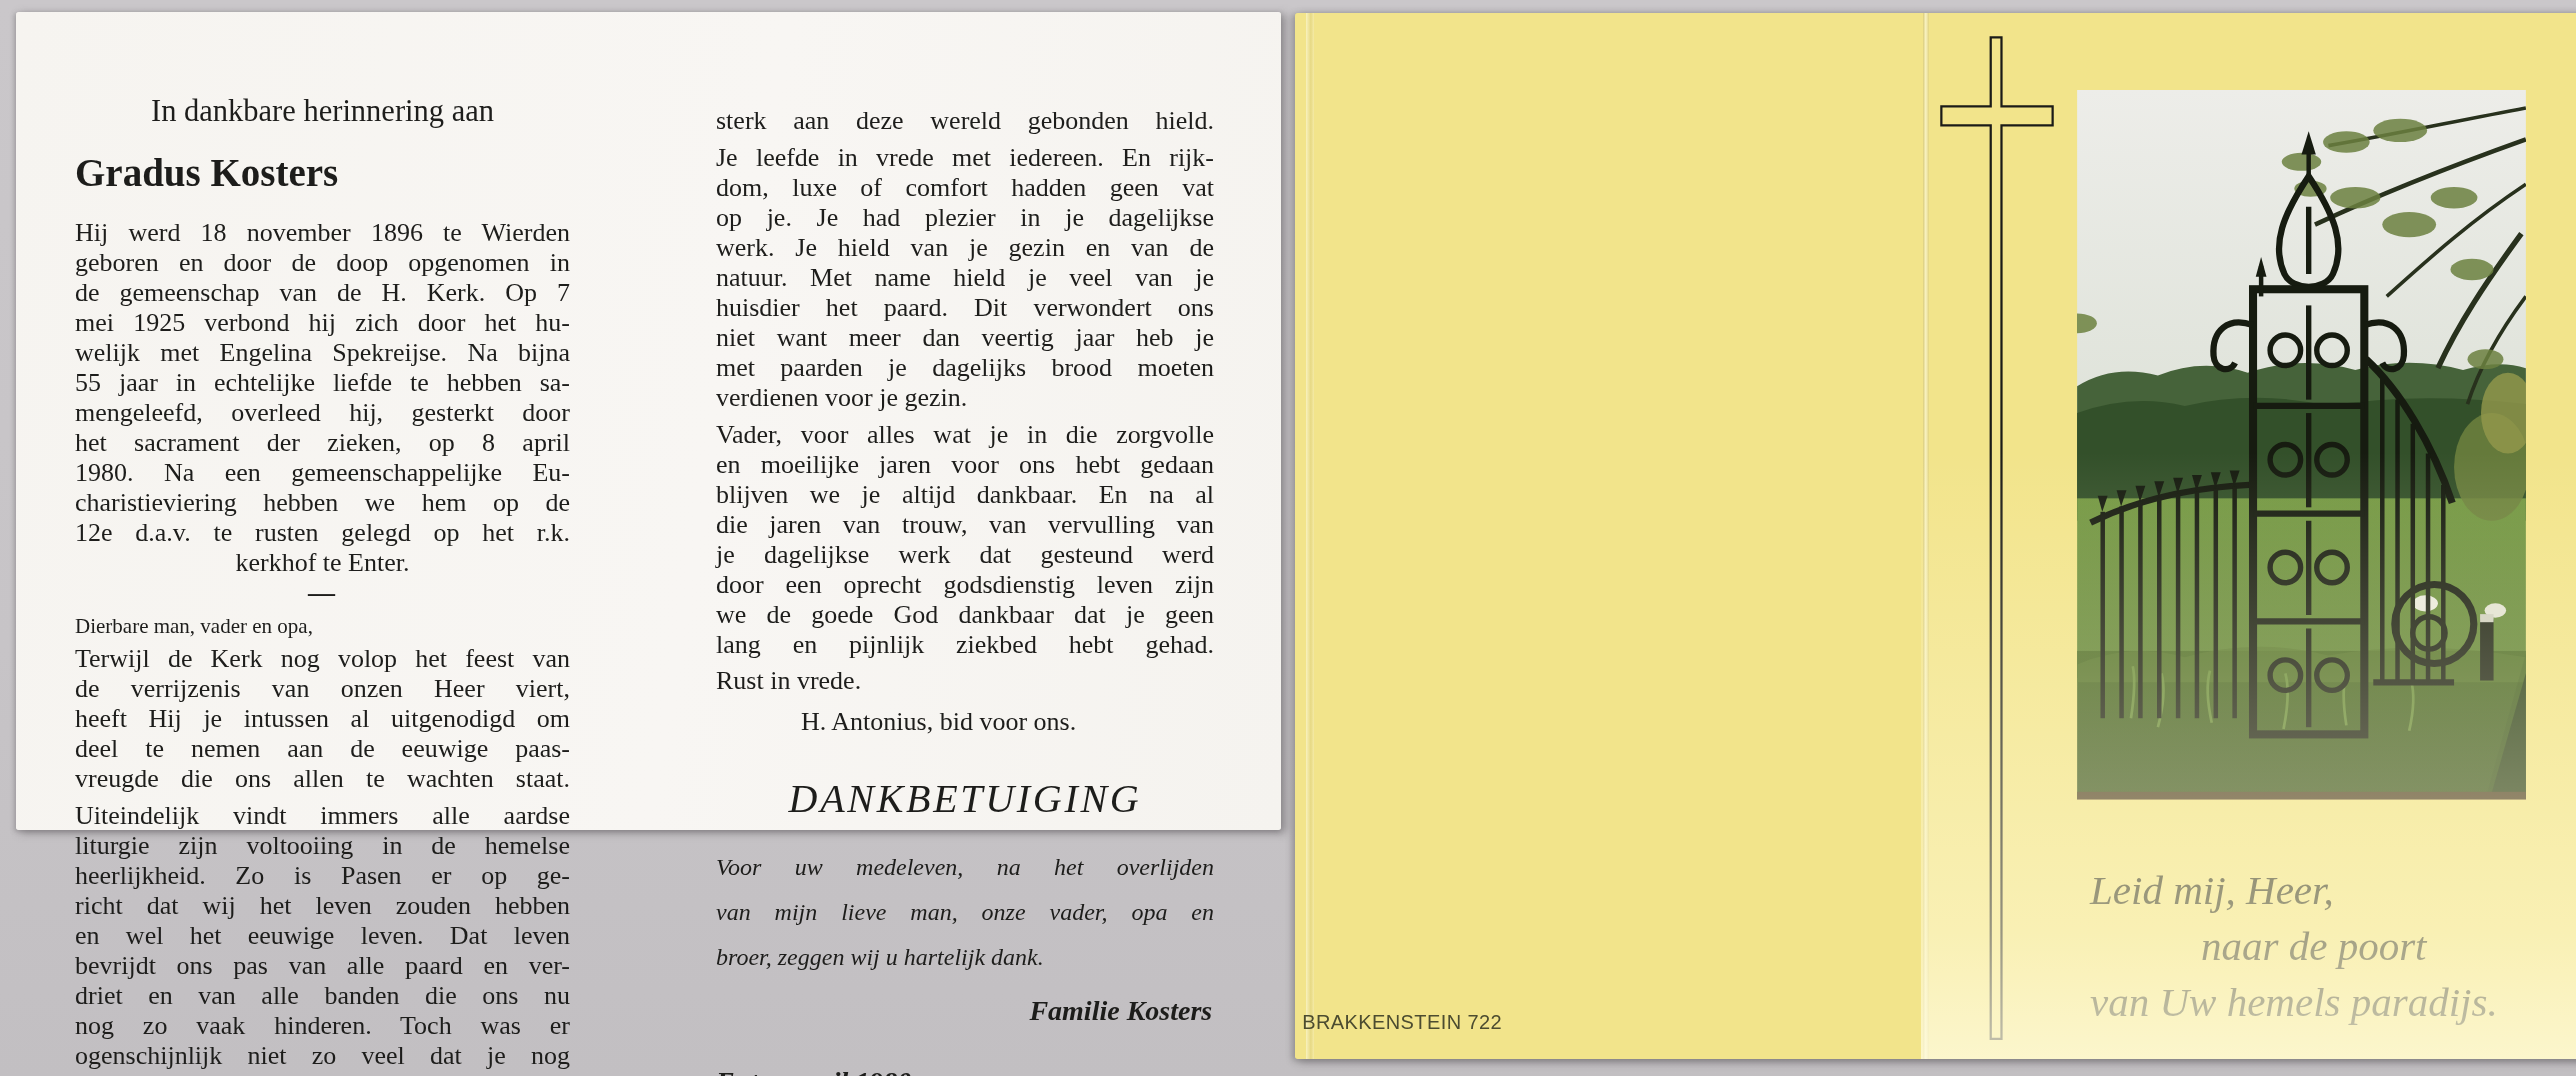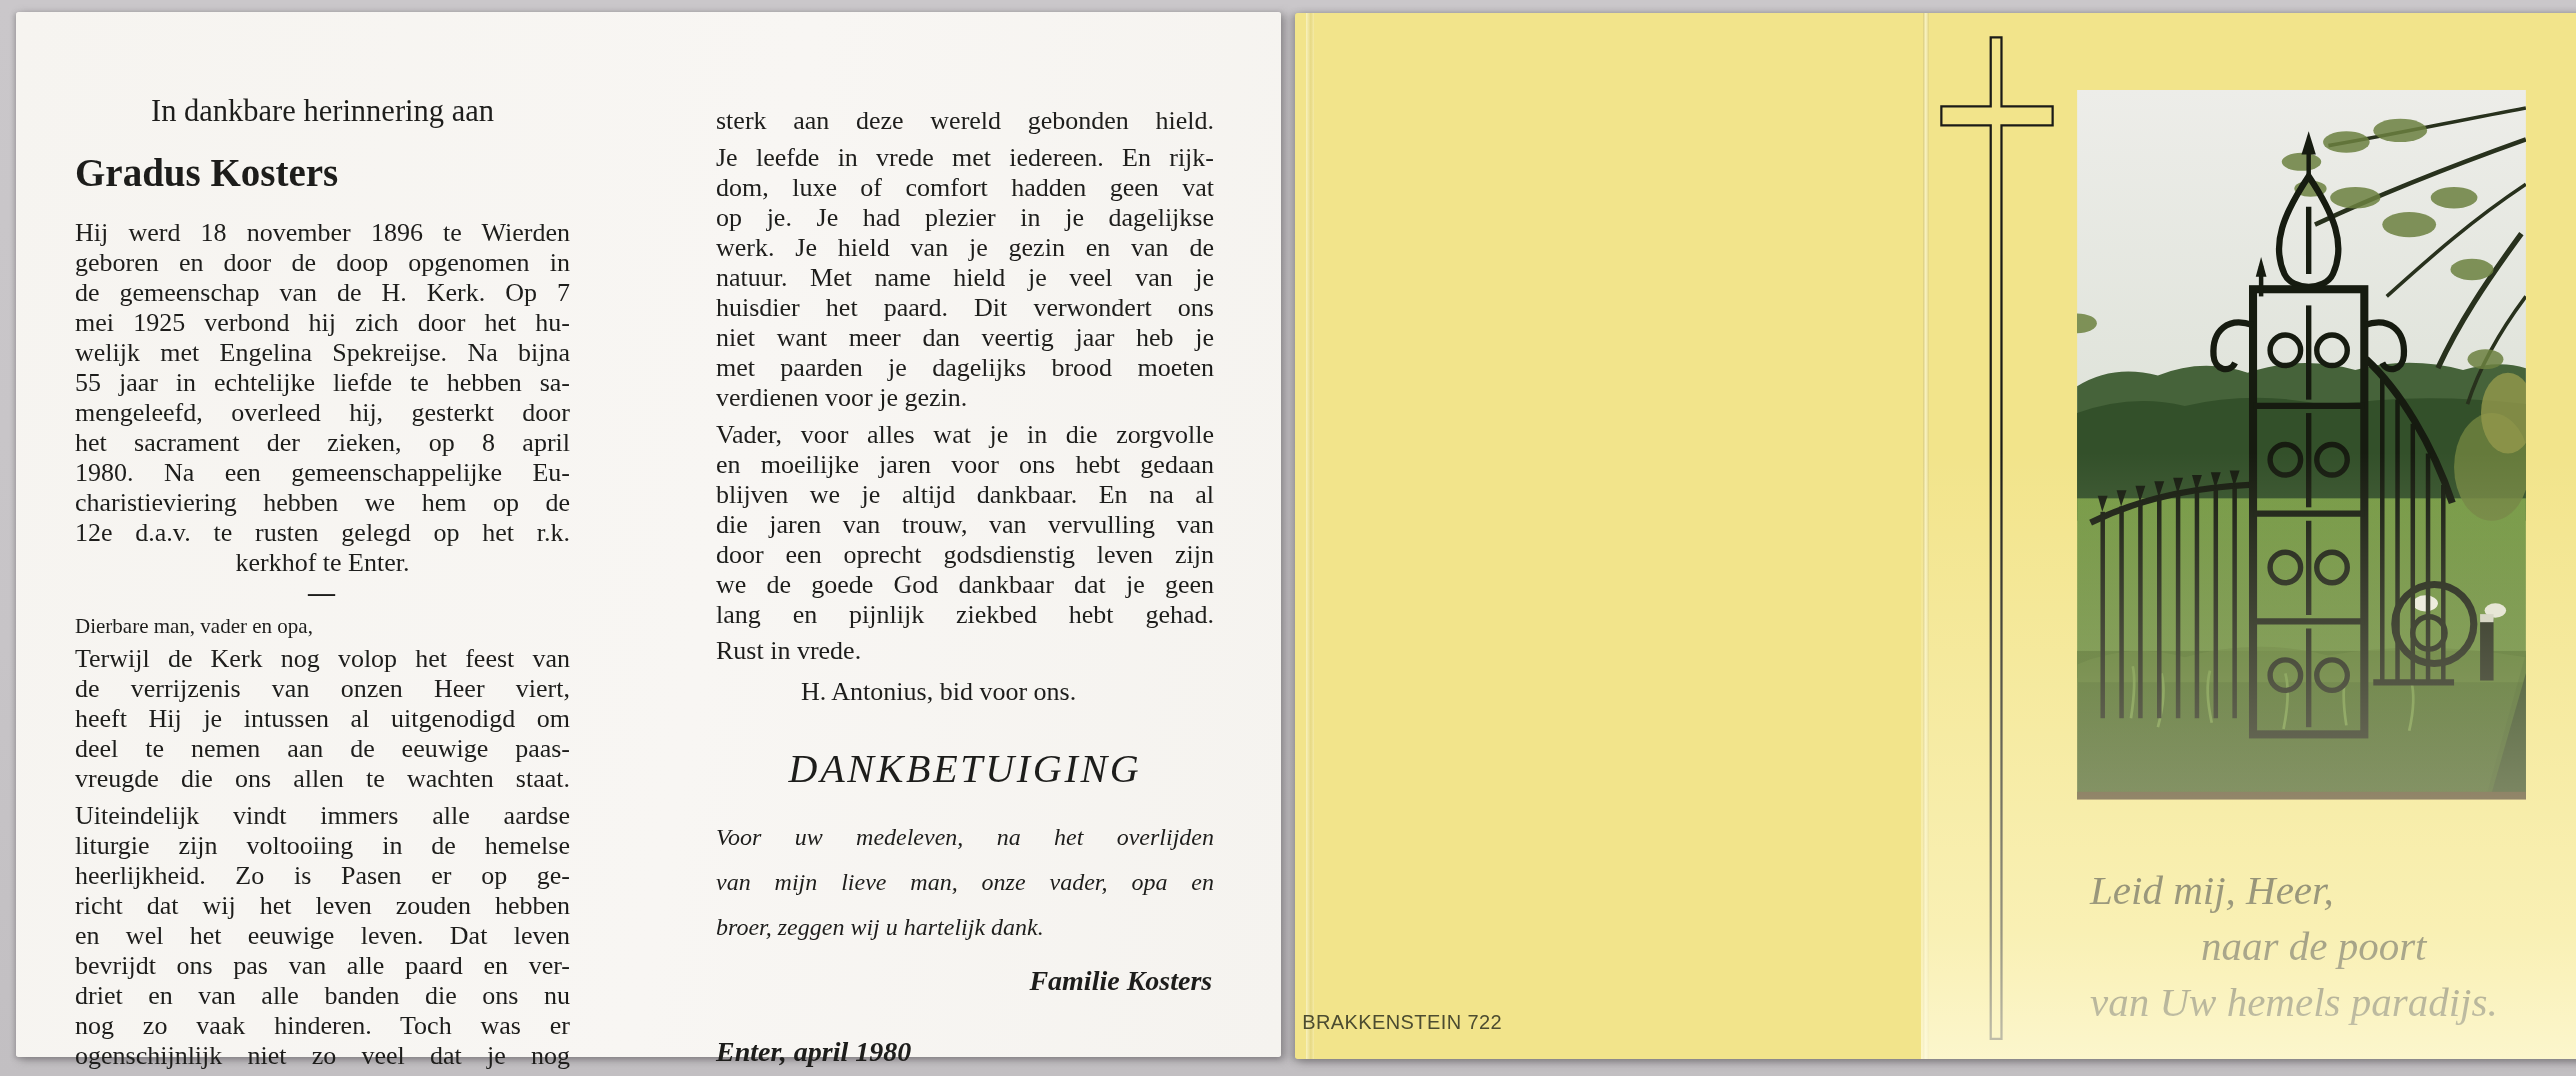--- a/index.html
+++ b/index.html
@@ -2,21 +2,21 @@
 <html style="font-size:14.4px"><head>
 <meta charset="utf-8">
 <style>
   html,body{margin:0;padding:0;}
   body{width:2576px;height:1077px;overflow:hidden;
        font-family:"Liberation Serif", serif;}
   .scan{position:relative;width:2576px;height:1077px;
         background:linear-gradient(180deg,#cac7ca 0%,#c7c4c7 60%,#c2bfc2 100%);}
 
   
-  .card-left{position:absolute;left:16px;top:11.7px;width:1265px;height:1045px;
+  .card-left{position:absolute;left:16px;top:11.7px;width:1265px;height:818px;
              background:linear-gradient(100deg,#f6f4f0 0%,#f8f6f3 55%,#f5f3ef 100%);
              border-radius:2.7px;
              box-shadow:4.5px 2.7px 8px rgba(100,97,100,.55), -1.8px 1.8px 4.5px rgba(110,107,110,.35);
              color:#1d1d1b;}
   .col{position:absolute;}
   .col1{left:59px;top:81px;width:495px;}
   .col2{left:700px;top:94px;width:498px;}
 
   .intro{font-size:30.5px;line-height:36px;text-align:center;margin-bottom:21.5px;}
   .name{font-size:39px;line-height:45px;font-weight:bold;margin-bottom:23px;}
@@ -130,20 +130,21 @@
           <div class="jline">huisdier het paard. Dit verwondert ons</div>
           <div class="jline">niet want meer dan veertig jaar heb je</div>
           <div class="jline">met paarden je dagelijks brood moeten</div>
           <div class="jline last-left">verdienen voor je gezin.</div>
         </div>
       <div class="para">
           <div class="jline">Vader, voor alles wat je in die zorgvolle</div>
           <div class="jline">en moeilijke jaren voor ons hebt gedaan</div>
           <div class="jline">blijven we je altijd dankbaar. En na al</div>
           <div class="jline">die jaren van trouw, van vervulling van</div>
+          <div class="jline">je dagelijkse werk dat gesteund werd</div>
           <div class="jline">door een oprecht godsdienstig leven zijn</div>
           <div class="jline">we de goede God dankbaar dat je geen</div>
           <div class="jline last-justify">lang en pijnlijk ziekbed hebt gehad.</div>
         </div>
       <div class="rest">Rust in vrede.</div>
       <div class="invocation">H. Antonius, bid voor ons.</div>
       <div class="thanks-heading">DANKBETUIGING</div>
       <div class="para italic-para">
           <div class="jline">Voor uw medeleven, na het overlijden</div>
           <div class="jline">van mijn lieve man, onze vader, opa en</div>

